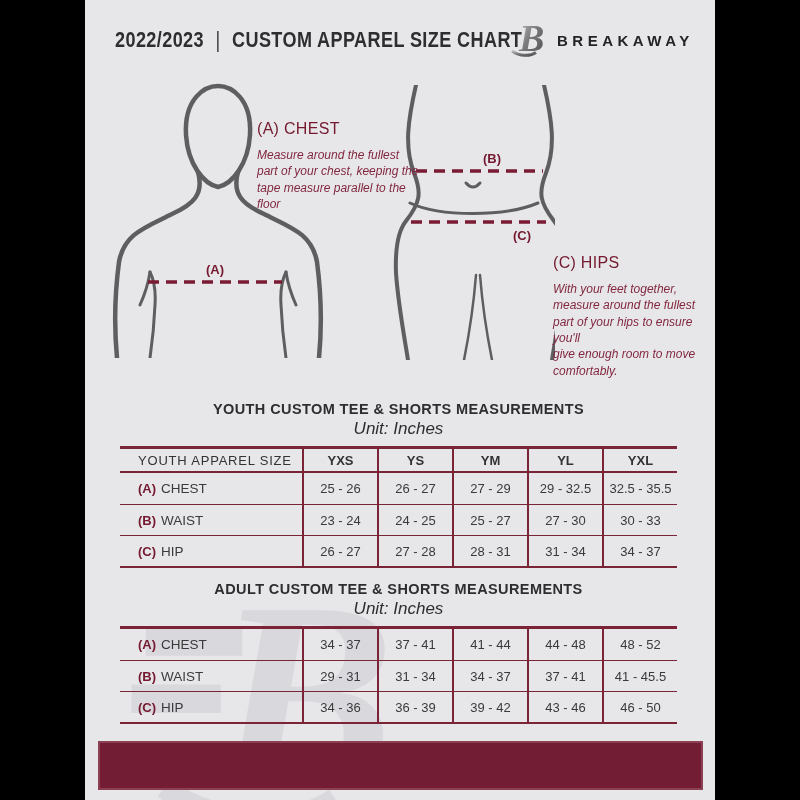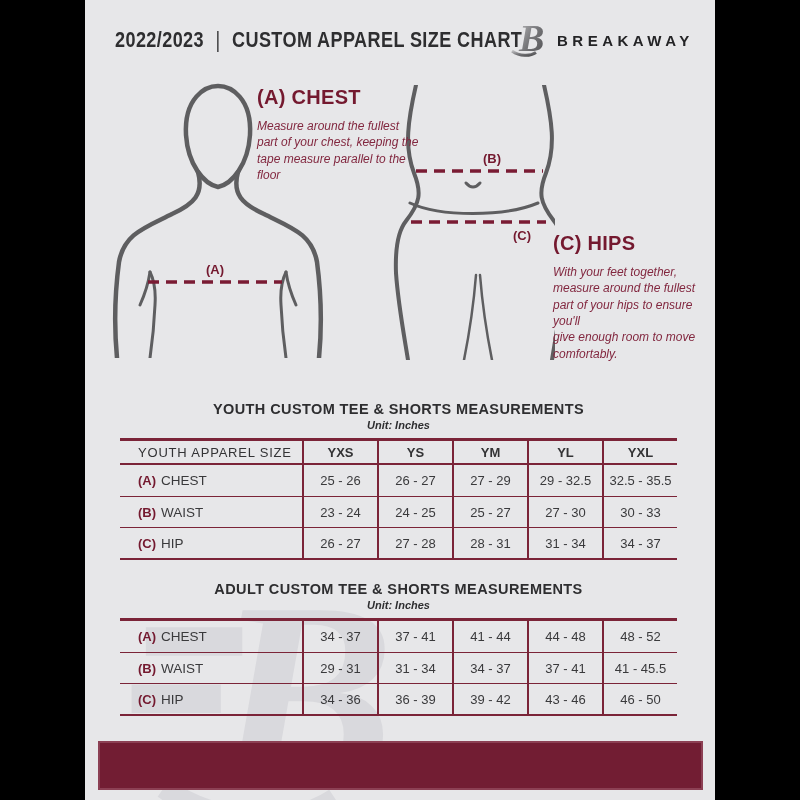--- a/index.html
+++ b/index.html
@@ -37,39 +37,39 @@
     letter-spacing:4.5px;color:#242426;white-space:nowrap;text-align:right;
   }
   
   .fig{position:absolute;}
   .fig-a{left:25px;top:80px;}
   .fig-b{left:305px;top:85px;}
   .marker-label{font:700 13px "Liberation Sans",sans-serif;fill:var(--maroon);}
   
   .guide{position:absolute;color:var(--maroon-text);}
   .guide h3{
-    font-size:20px;font-weight:700;color:var(--maroon);
-    letter-spacing:0.3px;margin-bottom:9px;
+    font-size:16px;font-weight:400;color:var(--maroon);
+    letter-spacing:0.3px;margin-bottom:9px;margin-top:34px;
   }
   .guide p{
     font-size:12px;line-height:1.36;font-style:italic;font-weight:500;
   }
   .guide-a{left:172px;top:86px;width:162px;}
   .guide-b{left:468px;top:86px;width:158px;}
-  .guide-c{left:468px;top:232px;width:160px;}
+  .guide-c{left:468px;top:220px;width:160px;}
   
   .section{position:absolute;left:35px;width:557px;margin-top:36px;}
   .sec-youth{top:365px;}
   .sec-adult{top:545px;}
   .sec-title{
     text-align:center;font-size:14.5px;font-weight:700;color:var(--ink);
     letter-spacing:0.4px;
   }
   .sec-unit{
-    text-align:center;font-size:11px;font-style:italic;font-weight:700;
+    text-align:center;font-size:17px;font-style:italic;font-weight:400;
     color:var(--ink);margin-top:2px;
   }
   .size-table{
     margin-top:7px;
     border-top:3px solid var(--maroon-mid);
     border-bottom:2.5px solid var(--maroon-mid);
   }
   .t-row{
     display:grid;grid-template-columns:182px repeat(5,1fr);
     height:31px;

